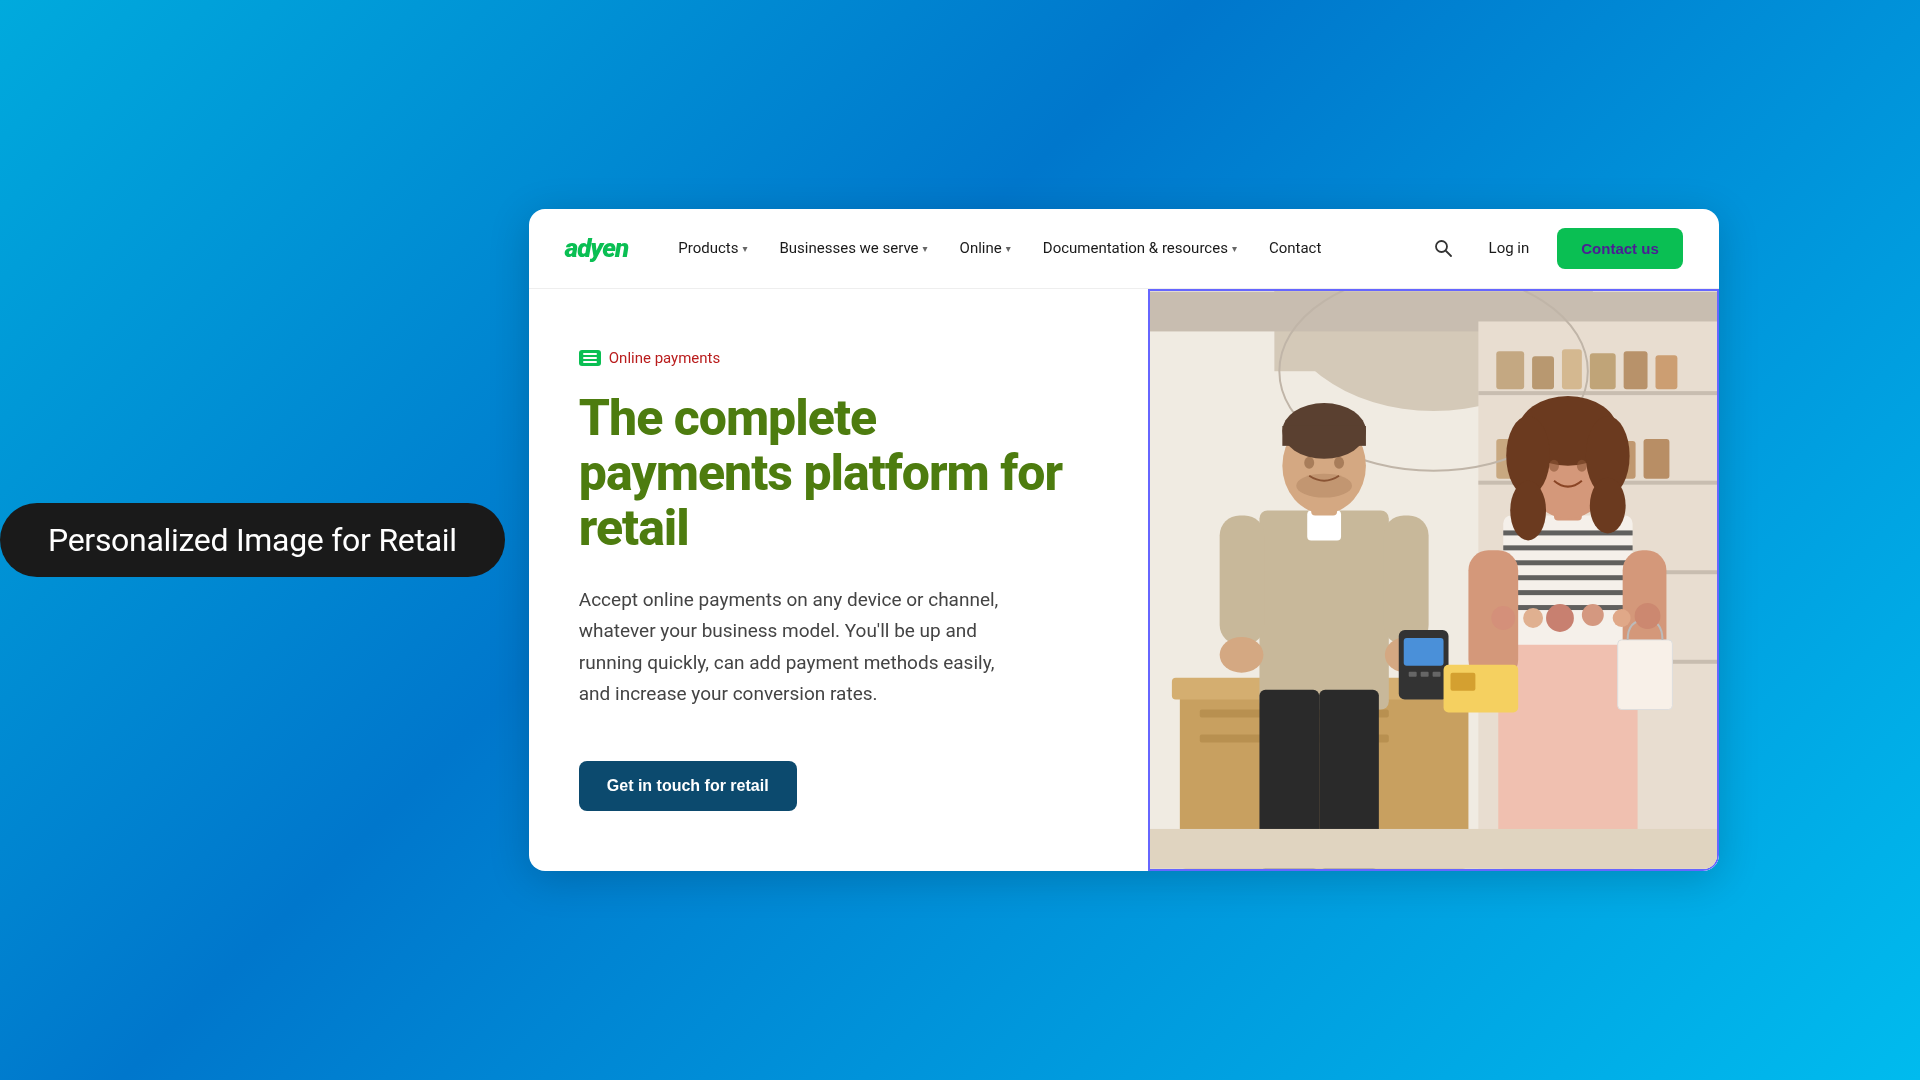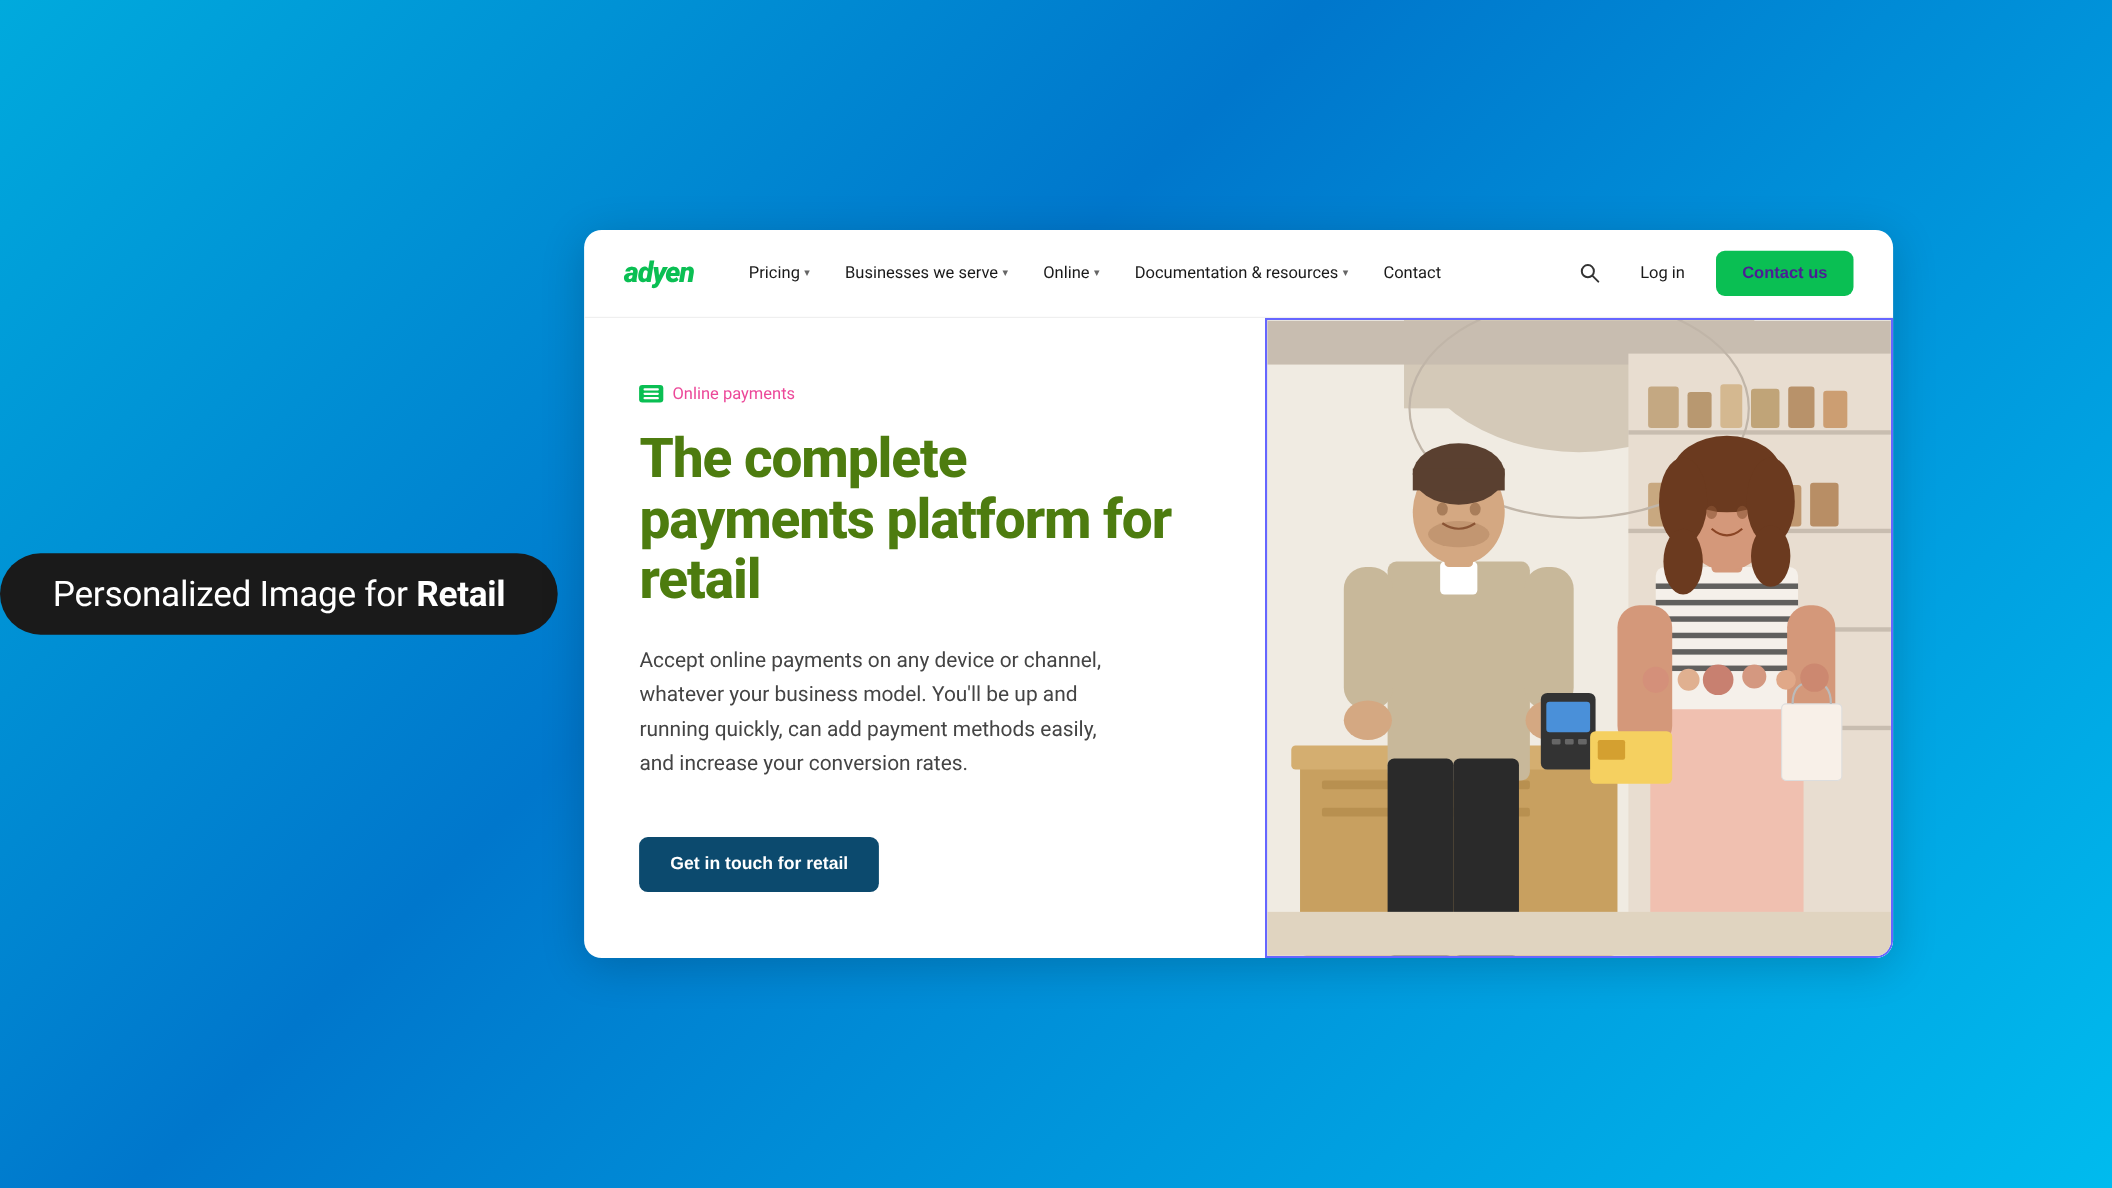--- a/index.html
+++ b/index.html
@@ -31,21 +31,21 @@
       padding: 18px 48px;
       font-size: 32px;
       font-weight: 400;
       letter-spacing: -0.3px;
       display: inline-flex;
       align-items: center;
       gap: 8px;
     }
 
     .top-banner strong {
-      font-weight: 700;
+      font-weight: 400;
     }
 
     
     .main-card {
       background: #fff;
       border-radius: 16px;
       width: 1190px;
       min-height: 660px;
       overflow: hidden;
       box-shadow: 0 8px 40px rgba(0,0,0,0.18);
@@ -169,21 +169,21 @@
       content: '';
       width: 14px;
       height: 2px;
       background: #fff;
       border-radius: 2px;
       box-shadow: 0 4px 0 #fff, 0 -4px 0 #fff;
     }
 
     .category-label {
       font-size: 15px;
-      color: #ec4899;
+      color: #b91c1c;
       font-weight: 400;
     }
 
     .hero-title {
       font-size: 50px;
       font-weight: 800;
       color: #4d7c0f;
       line-height: 1.1;
       margin-bottom: 28px;
       letter-spacing: -1px;
@@ -247,21 +247,21 @@
       <strong>Retail</strong>
   </div>
 
   <div class="main-card">
 
     <nav>
       <div class="logo">adyen</div>
 
       <div class="nav-links">
         <div class="nav-item">
-          <span>Pricing</span>
+          <span>Products</span>
           <span class="nav-chevron">▾</span>
         </div>
         <div class="nav-item">
           <span>Businesses we serve</span>
           <span class="nav-chevron">▾</span>
         </div>
         <div class="nav-item">
           <span>Online</span>
           <span class="nav-chevron">▾</span>
         </div>

